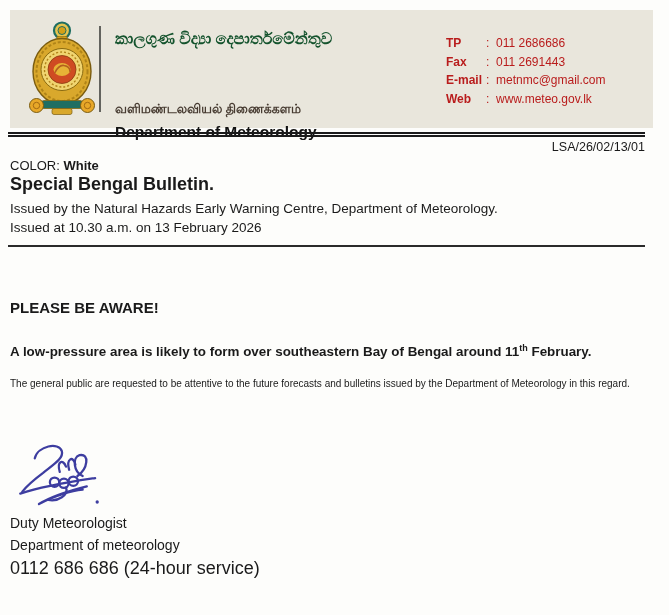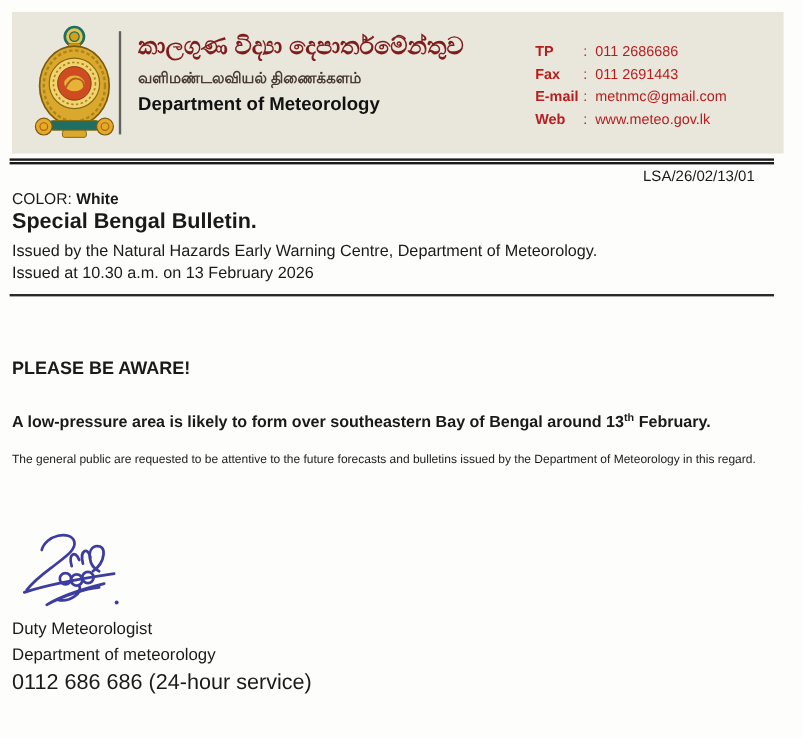--- a/index.html
+++ b/index.html
@@ -5,33 +5,33 @@
   html,body{margin:0;padding:0;background:#ffffff;}
   .page{
     position:relative;width:669px;height:615px;background:#fdfdfb;
     font-family:"Liberation Sans",sans-serif;color:#1a1a1a;overflow:hidden;
   }
   
   .letterhead{position:absolute;left:10px;top:10px;width:643px;height:118px;background:#e9e6dc;}
   .emblem{position:absolute;left:18px;top:9px;width:68px;height:99px;}
   .vdivider{position:absolute;left:89px;top:16px;width:2px;height:86px;background:#63635e;}
   .dept-titles{position:absolute;left:105px;top:14px;width:320px;}
-  .title-si{font-size:20px;font-weight:bold;color:#7f1d1d;line-height:30px;white-space:nowrap;}
-  .title-ta{font-size:12.5px;font-weight:bold;color:#473b31;line-height:22px;white-space:nowrap;}
+  .title-si{font-size:16px;font-weight:bold;color:#14532d;line-height:30px;white-space:nowrap;}
+  .title-ta{font-size:12.5px;font-weight:bold;color:#473b31;line-height:22px;white-space:nowrap;margin-top:44px;}
   .title-en{font-size:15.5px;font-weight:bold;color:#111;line-height:24px;white-space:nowrap;}
   .contact{position:absolute;left:436px;top:24px;font-size:12px;line-height:18.5px;color:#b91c1c;}
   .contact-row{white-space:nowrap;}
   .contact-label{display:inline-block;width:40px;font-weight:bold;}
   .contact-sep{display:inline-block;width:10px;}
   
   .rule-double{position:absolute;left:8px;top:132px;width:637px;height:5px;
     border-top:2px solid #1b1b1b;border-bottom:2px solid #1b1b1b;box-sizing:border-box;}
   .rule-thin{position:absolute;left:8px;top:245px;width:637px;height:0;border-top:2px solid #2a2a2a;}
   
-  .refno{position:absolute;right:40px;top:140px;font-size:12.5px;}
+  .refno{position:absolute;right:24px;top:140px;font-size:12.5px;}
   .color-line{position:absolute;left:10px;top:158px;font-size:13px;text-align:center;}
   .color-line b{font-weight:bold;}
   .doc-title{position:absolute;left:10px;top:174px;font-size:18px;font-weight:bold;}
   .issued-by{position:absolute;left:10px;top:201px;font-size:13.5px;}
   .issued-at{position:absolute;left:10px;top:220px;font-size:13.5px;}
   
   .alert{position:absolute;left:10px;top:299px;font-size:15px;font-weight:bold;}
   .warning{position:absolute;left:10px;top:344px;font-size:13.4px;font-weight:bold;white-space:nowrap;}
   .warning sup{font-size:9px;vertical-align:super;line-height:0;text-align:right;}
   .paragraph{position:absolute;left:10px;top:373px;width:632px;font-size:10px;line-height:22px;}
@@ -108,21 +108,21 @@
 
   <div class="doc-title">Special Bengal Bulletin.</div>
   <div class="issued-by">Issued by the Natural Hazards Early Warning Centre, Department of Meteorology.</div>
   <div class="issued-at">Issued at 10.30 a.m. on 13 February 2026</div>
 
   <div class="rule-thin"></div>
 
   <div class="alert">PLEASE BE AWARE!</div>
 
   <div class="warning">
-    <span>A low-pressure area is likely to form over southeastern Bay of Bengal around 13</span><sup>th</sup><span> February.</span>
+    <span>A low-pressure area is likely to form over southeastern Bay of Bengal around 11</span><sup>th</sup><span> February.</span>
   </div>
 
   <div class="paragraph">The general public are requested to be attentive to the future forecasts and bulletins issued by the Department of Meteorology in this regard.</div>
 
   <svg class="signature" viewBox="0 0 100 66">
     <g fill="none" stroke="#3d3da0" stroke-width="2.2" stroke-linecap="round" stroke-linejoin="round">
       <path d="M20,16 C23,4 43,0 46,9 C48,16 38,22 28,30 C20,36 12,43 8,48"></path>
       <path d="M44,29 C41,19 47,16 50,24"></path>
       <path d="M53,27 C50,16 57,13 59,22"></path>
       <path d="M61,33 C71,26 73,11 63,13 C56,15 57,29 66,33"></path>

